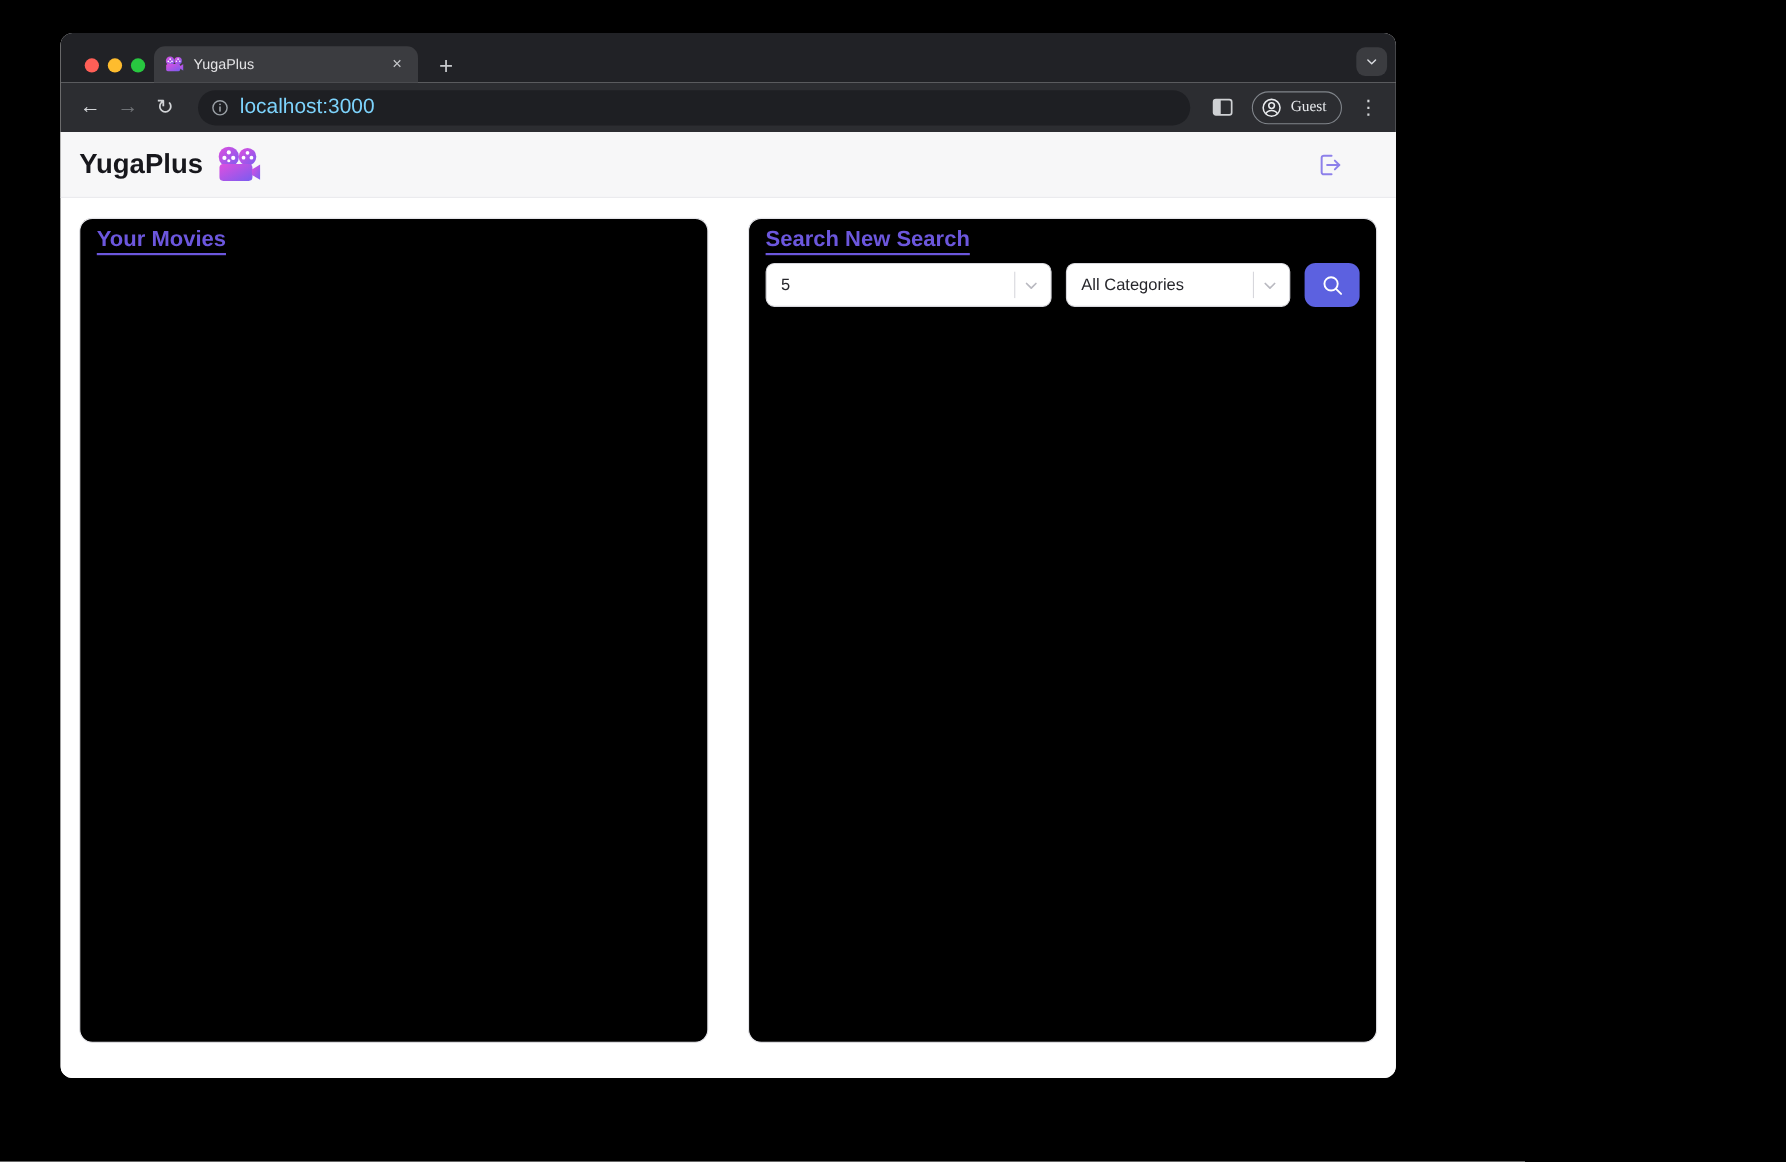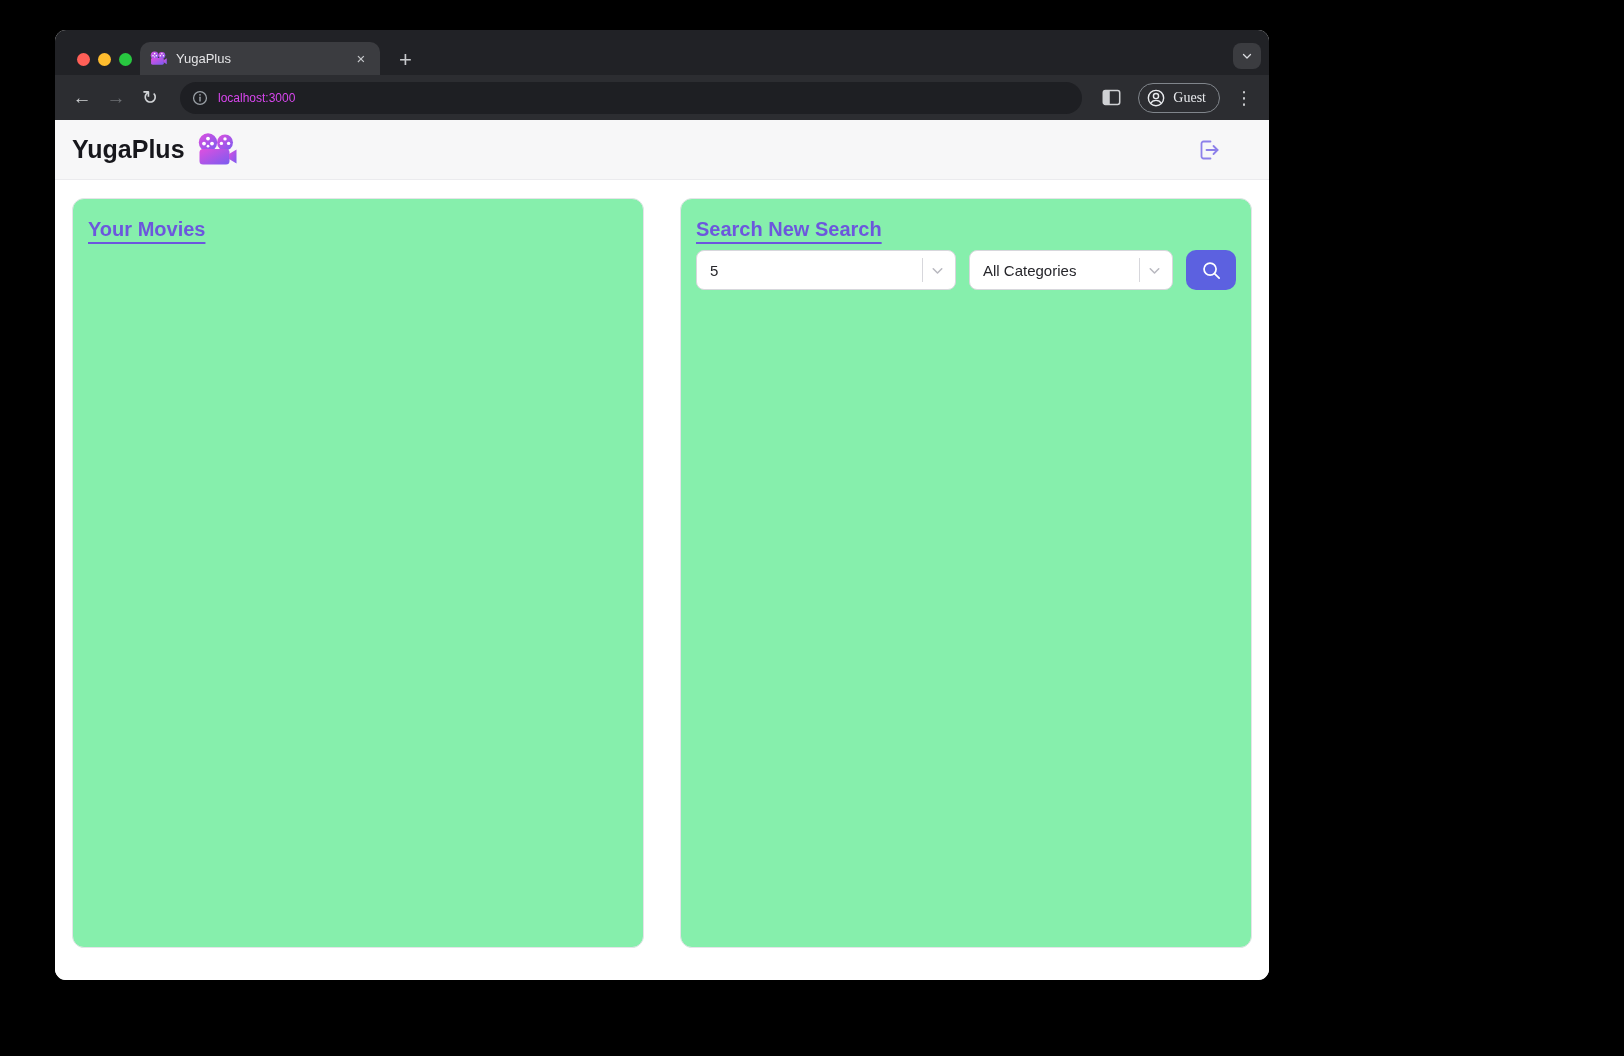--- a/index.html
+++ b/index.html
@@ -56,21 +56,21 @@
              display:flex; align-items:center; padding:0 13px; }
   .nav-btn { width:28px; height:28px; border-radius:50%; flex:none;
              display:flex; align-items:center; justify-content:center;
              color:#d2d4d7; font-size:19px; }
   .nav-btn + .nav-btn { margin-left:6px; }
   .nav-btn.dim { color:#6f7276; }
   .url-bar { flex:1; height:32px; background:#1e1f23; border-radius:16px;
              margin:0 14px 0 16px; display:flex; align-items:center;
              padding:0 10px 0 11px; gap:9px; }
   .info-icon { width:18px; height:18px; color:#9aa0a6; flex:none; }
-  .url-text { font-size:12px; color:#d946ef; }
+  .url-text { font-size:19px; color:#7dd3fc; }
   .side-panel-btn { width:30px; height:30px; display:flex; align-items:center;
                     justify-content:center; flex:none; }
   .side-panel-btn svg { width:21px; height:19px; }
   .guest-btn { height:30px; border:1px solid #80858b; border-radius:16px;
                display:flex; align-items:center; gap:7px; padding:0 13px 0 7px;
                color:#e8eaed; font-size:14px; margin:0 12px; flex:none;font-family:Liberation Serif, serif; }
   .guest-btn svg { width:20px; height:20px; color:#e8eaed; }
   .menu-btn { width:24px; height:28px; display:flex; align-items:center;
               justify-content:center; color:#d2d4d7; font-size:18px; flex:none;
               letter-spacing:0; }
@@ -85,21 +85,21 @@
   .brand-icon { width:40px; height:34px; margin-left:12px; }
   .spacer { flex:1; }
   .user-box { border:3px solid var(--annotation,#e53935); padding:7px 13px;
               color:var(--accent,#6c57dd); font-size:17px; background:transparent; }
   .logout-btn { width:25px; height:25px; margin:0 48px 0 16px; color:#8d80ea;
                 display:flex; align-items:center; justify-content:center; }
   .logout-btn svg { width:24px; height:24px; }
 
   .main { flex:1; display:flex; gap:36px; padding:18px 17px 32px 17px; min-height:0; }
   .panel { flex:1; border:1px solid #e4e4e8; border-radius:12px;
-           padding:12px 15px; overflow:hidden; background:#86efac; }
+           padding:1px 15px; overflow:hidden; background:#000000; }
   .panel-title { margin:7px 0 0; font-size:20px; font-weight:bold;
                  color:var(--accent,#6c57dd); display:inline-block;
                  text-decoration:underline; text-decoration-thickness:2px;
                  text-underline-offset:6px; }
 
   .search-box { margin-top:18px; width:100%; height:93px; display:block;
                 border:1px solid #61616a; border-radius:8px; padding:11px 13px;
                 font-family:"DejaVu Sans Mono", monospace; font-size:13px;
                 color:#333; resize:none; outline:none; background:#fff; }
   .search-box::placeholder { color:#8b8b92; }

